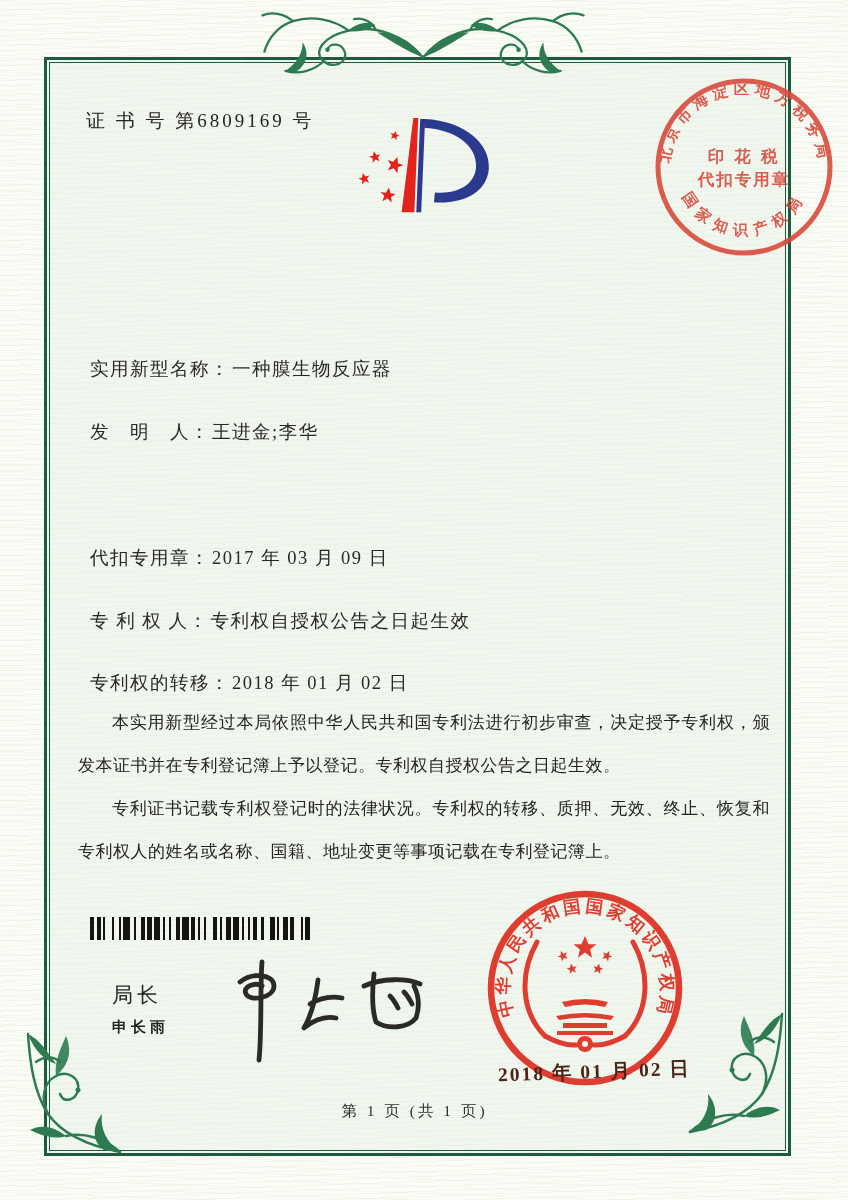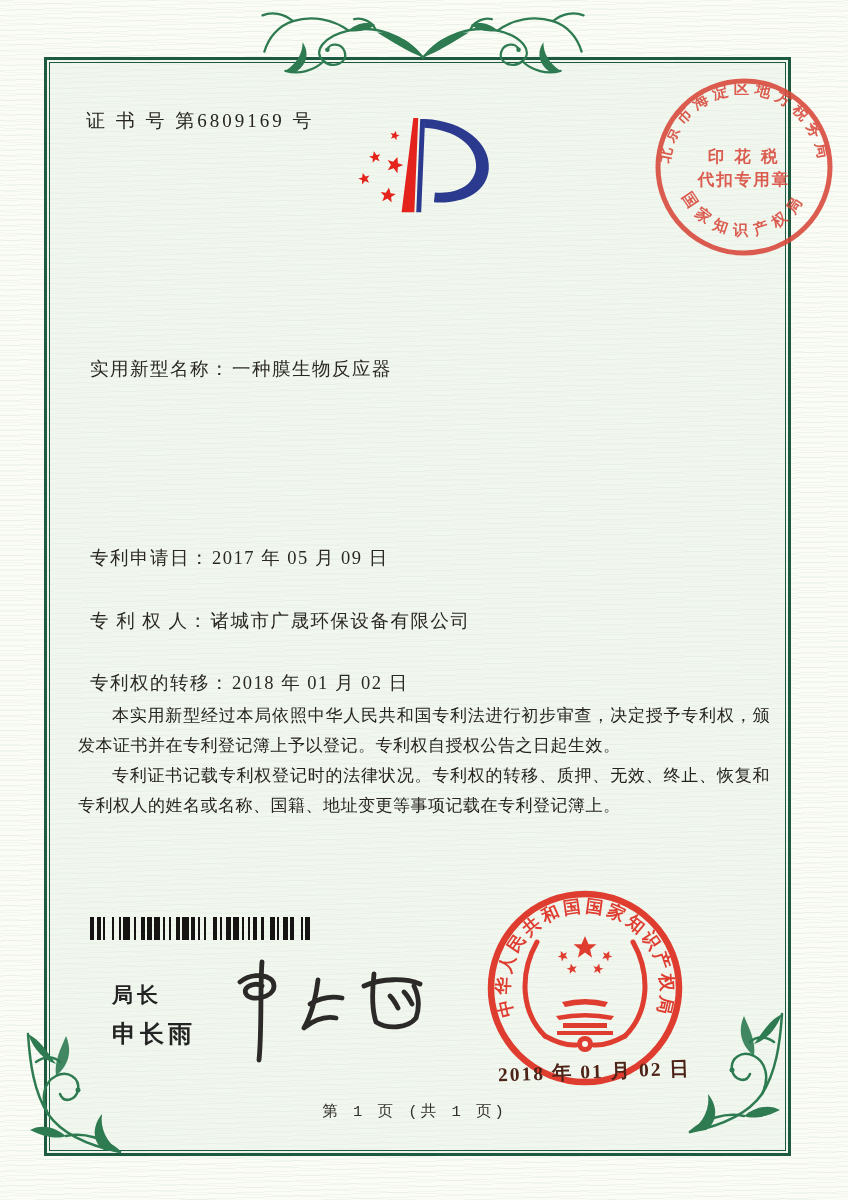--- a/index.html
+++ b/index.html
@@ -39,36 +39,36 @@
     letter-spacing:15px;padding-left:15px;box-sizing:border-box;
   }
   .field{
     left:90px;font-size:18.5px;color:#2b2824;letter-spacing:1.5px;white-space:nowrap;text-align:center;
   }
   .field .val{margin-left:2px;}
   .body-text{
     left:78px;top:701px;width:692px;color:var(--text-dark);
   }
   .body-text p{
-    margin:0;font-size:17px;line-height:30px;text-align:justify;text-indent:2em;
+    margin:0;font-size:17px;line-height:43px;text-align:justify;text-indent:2em;
     letter-spacing:0.5px;
   }
   .barcode{left:90px;top:917px;width:222px;height:23px;}
   .barcode i{position:absolute;top:0;bottom:0;background:#151412;}
   .sig-title{left:112px;top:981px;font-family:"Liberation Sans","DejaVu Sans",sans-serif;
-    font-weight:700;font-size:21px;letter-spacing:4px;color:#242424;}
+    font-weight:400;font-size:21px;letter-spacing:4px;color:#242424;}
   .sig-name{left:112px;top:1018px;font-family:"Liberation Sans","DejaVu Sans",sans-serif;
-    font-weight:600;font-size:24px;letter-spacing:4px;color:#242424;}
+    font-weight:600;font-size:15px;letter-spacing:4px;color:#242424;}
   .seal-date{
     left:498px;top:1058px;font-size:19.5px;font-weight:bold;color:var(--date-red);
     letter-spacing:2px;transform:rotate(-2deg);white-space:nowrap;
   }
   .footer-page{
     left:44px;top:1101px;width:741px;text-align:center;
-    font-size:15.5px;letter-spacing:3px;color:#33302c;font-family:Liberation Mono, monospace;
+    font-size:15.5px;letter-spacing:3px;color:#33302c;
   }
   svg text{font-family:"Liberation Serif","DejaVu Serif",serif;}
 </style>
 </head>
 <body>
 
 <div class="page">
 
   <div class="frame"></div>
 
@@ -156,25 +156,28 @@
     <g fill="#2b3a8f">
       <path d="M90,13 L95,13 L91,108 L86,108 Z"></path>
       <path d="M95,13 C135,15 162,38 160,64 C158,88 134,100 104,98 L105,88 C128,90 146,80 147,62 C148,40 126,24 94,22 Z"></path>
     </g>
   </svg>
 
 
   <div class="abs field" style="top:356px;">
     <span>实用新型名称：</span><span class="val">一种膜生物反应器</span>
   </div>
+  <div class="abs field" style="top:419px;">
+    <span>发　明　人：</span><span class="val">王进金;李华</span>
+  </div>
   <div class="abs field" style="top:545px;">
-    <span>专利申请日：</span><span class="val">2017 年 05 月 09 日</span>
+    <span>代扣专用章：</span><span class="val">2017 年 03 月 09 日</span>
   </div>
   <div class="abs field" style="top:608px;">
-    <span>专 利 权 人：</span><span class="val">诸城市广晟环保设备有限公司</span>
+    <span>专 利 权 人：</span><span class="val">专利权自授权公告之日起生效</span>
   </div>
   <div class="abs field" style="top:670px;">
     <span>专利权的转移：</span><span class="val">2018 年 01 月 02 日</span>
   </div>
 
   <div class="abs body-text">
     <p>本实用新型经过本局依照中华人民共和国专利法进行初步审查，决定授予专利权，颁发本证书并在专利登记簿上予以登记。专利权自授权公告之日起生效。</p>
     <p>专利证书记载专利权登记时的法律状况。专利权的转移、质押、无效、终止、恢复和专利权人的姓名或名称、国籍、地址变更等事项记载在专利登记簿上。</p>
   </div>
 

